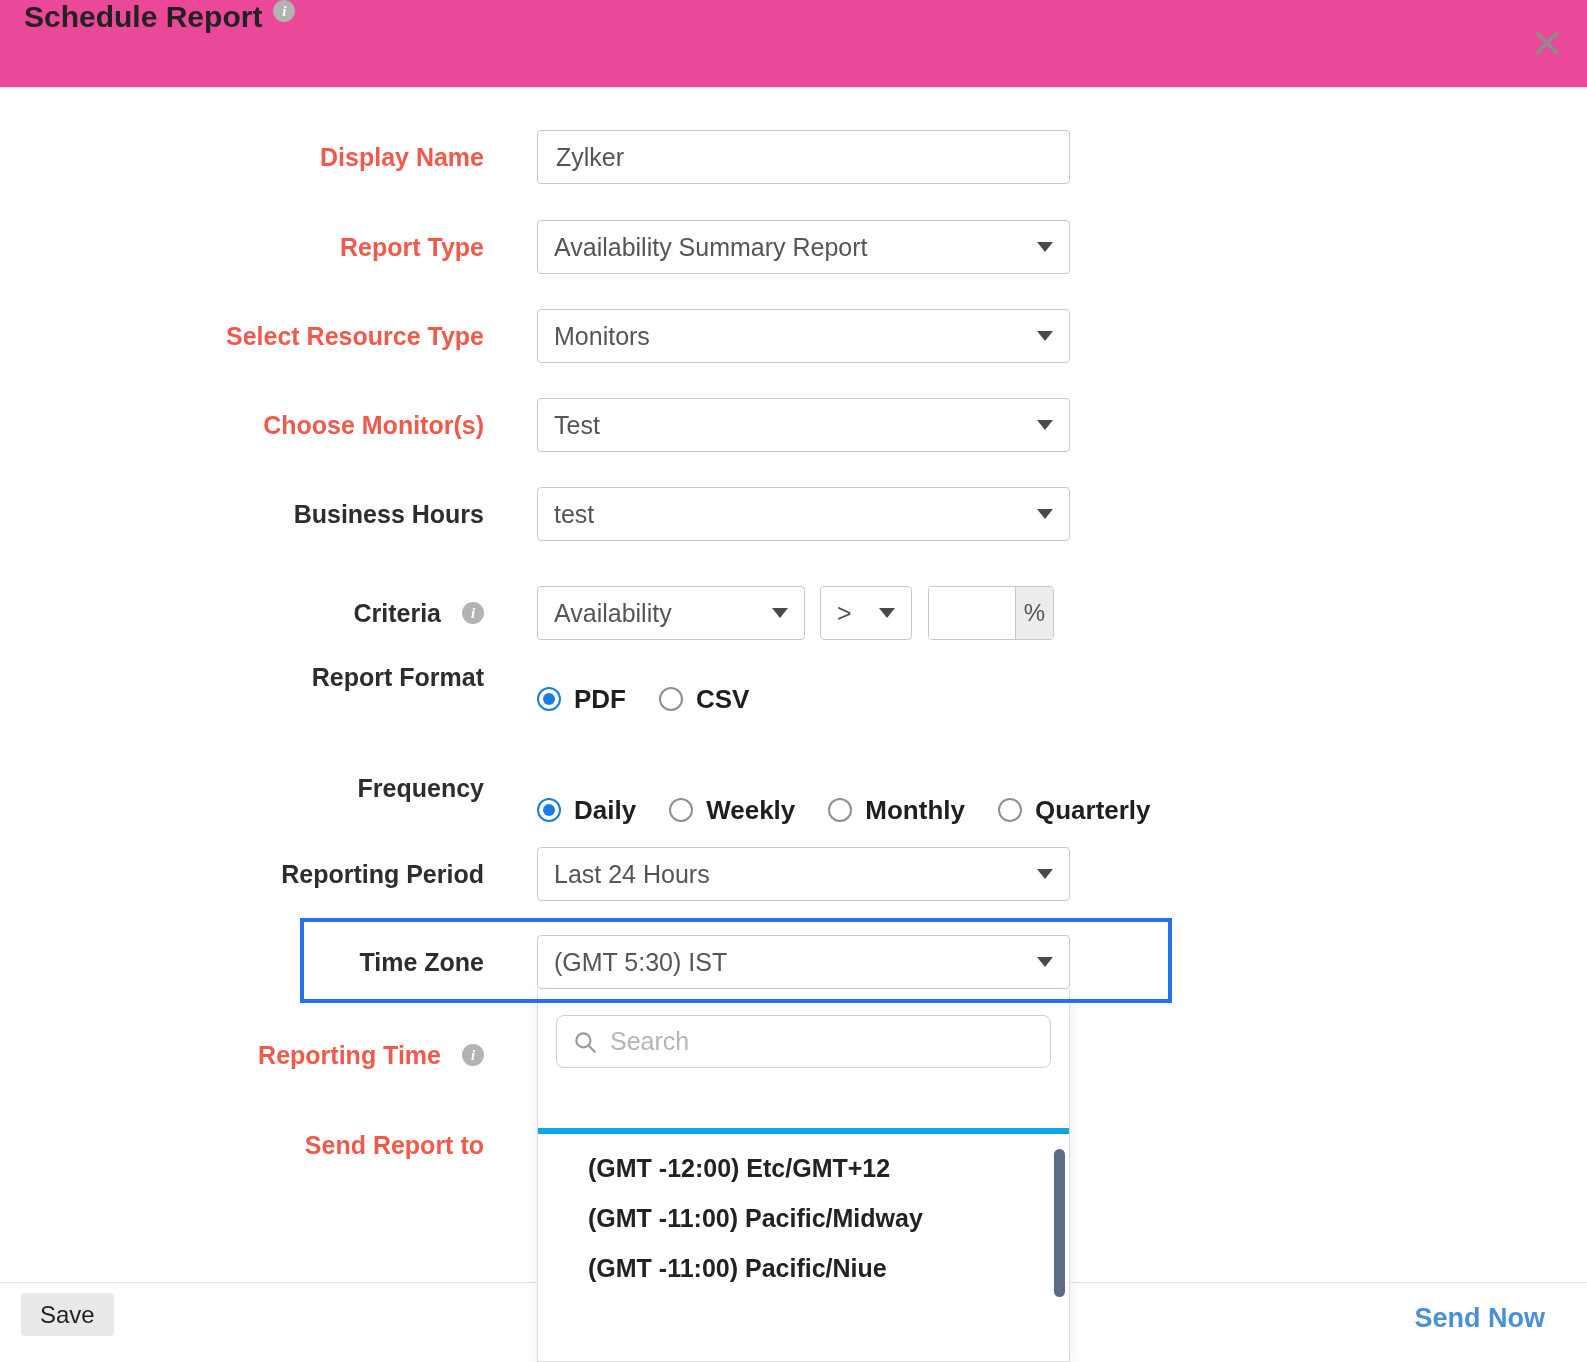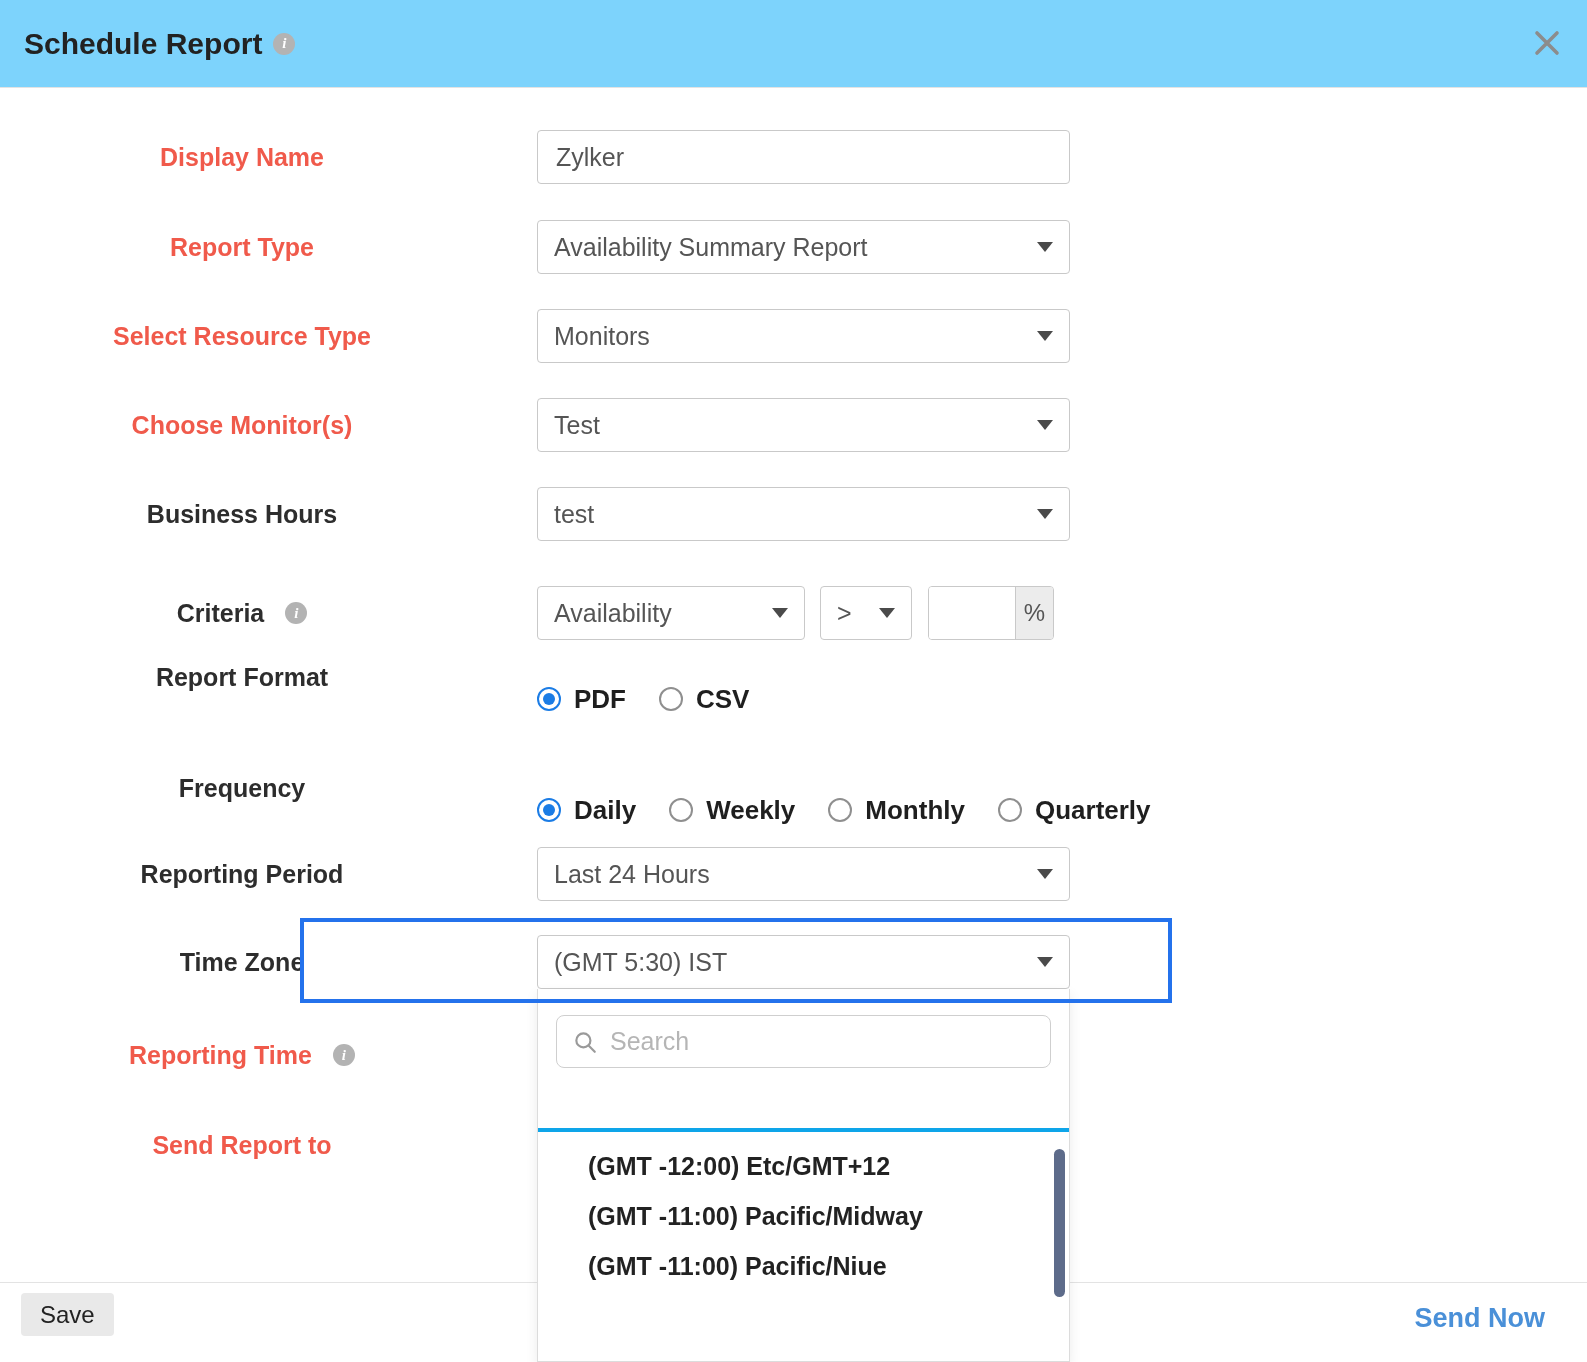--- a/index.html
+++ b/index.html
@@ -1,32 +1,32 @@
 <!DOCTYPE html>
 <html><head>
 <meta charset="utf-8">
 <style>
   * { margin:0; padding:0; box-sizing:border-box; font-family:"Liberation Sans", sans-serif; }
   html,body { background:#fff; }
   .stage { position:relative; width:1587px; height:1362px; background:#fff; overflow:hidden; }
 
   
-  .header { position:absolute; top:0; left:0; right:0; height:88px; background:#7dd3fc;
-            border-bottom:1px solid #e3e3e3; display:flex; align-items:center; padding:0 24px; }
+  .header { position:absolute; top:0; left:0; right:0; height:88px; background:#ec4899;
+            border-bottom:1px solid #e3e3e3; display:flex; padding:0 24px; }
   .title { font-size:30px; font-weight:700; color:#222; }
   .info-badge { display:inline-flex; align-items:center; justify-content:center; width:22px; height:22px;
                 border-radius:50%; background:#b3b3b3; color:#fff; font-size:15px; font-weight:700;
                 margin-left:11px; font-family:"Liberation Serif", serif; font-style:italic; flex:0 0 auto; }
   .close-btn { position:absolute; right:22px; top:26px; width:36px; height:36px; cursor:pointer;
                display:flex; align-items:center; justify-content:center; background:none; border:none; }
 
   
   .row { position:absolute; left:0; right:0; height:54px; }
   .lbl { position:absolute; left:0; top:0; width:484px; height:54px; display:flex; align-items:center;
-         justify-content:center; font-size:25px; font-weight:600; color:#2d2d2d; gap:10px; white-space:nowrap; }
+         justify-content:flex-end; font-size:25px; font-weight:600; color:#2d2d2d; gap:10px; white-space:nowrap; }
   .lbl.red { color:#f05a4b; }
   .ctl { position:absolute; top:0; height:54px; background:#fff; border:1px solid #c9c9c9; border-radius:4px; }
   .text-input { left:537px; width:533px; font-size:25px; color:#555; padding:0 18px; outline:none; }
   .select { display:flex; align-items:center; padding:0 16px; cursor:pointer; }
   .select.main { left:537px; width:533px; }
   .sel-val { font-size:25px; color:#555; flex:1; white-space:nowrap; overflow:hidden; }
   .caret { width:0; height:0; border-left:8px solid transparent; border-right:8px solid transparent;
            border-top:10px solid #4a4a4a; margin-left:10px; flex:0 0 auto; }
 
   
@@ -50,21 +50,21 @@
 
   
   .tz-highlight { position:absolute; left:300px; top:918px; width:872px; height:85px;
                   border:4px solid #2472ec; z-index:6; pointer-events:none; }
   .tz-panel { position:absolute; left:537px; top:989px; width:533px; height:373px; background:#fff;
               border:1px solid #dcdcdc; border-top:none; box-shadow:0 5px 12px rgba(0,0,0,.08); z-index:5; }
   .tz-search-wrap { position:absolute; left:18px; top:26px; width:495px; height:53px; border:1px solid #cfcfcf;
                     border-radius:8px; display:flex; align-items:center; padding:0 15px; gap:12px; background:#fff; }
   .tz-search-input { border:none; outline:none; flex:1; min-width:0; font-size:25px; color:#6d28d9; background:transparent; }
   .tz-search-input::placeholder { color:#b5b5b5; }
-  .tz-options { position:absolute; left:0; right:0; top:139px; bottom:0; border-top:4px solid #0ea5e9;
+  .tz-options { position:absolute; left:0; right:0; top:139px; bottom:0; border-top:6px solid #0ea5e9;
                 padding-top:9px; overflow:hidden; }
   .tz-option { height:50px; line-height:50px; padding-left:50px; font-size:25px; font-weight:600;
                color:#222; cursor:pointer; white-space:nowrap; }
   .tz-scrollthumb { position:absolute; right:4px; top:160px; width:11px; height:148px;
                     background:#5d6b8a; border-radius:6px; cursor:pointer; }
 
   
   .footer-divider { position:absolute; left:0; right:0; top:1282px; border-top:1px solid #e3e3e3; z-index:1; }
   .save-btn { position:absolute; left:21px; top:1293px; height:43px; padding:0 19px; background:#e9e9e9;
               border:none; border-radius:4px; font-size:24px; color:#222; cursor:pointer; z-index:2; }

